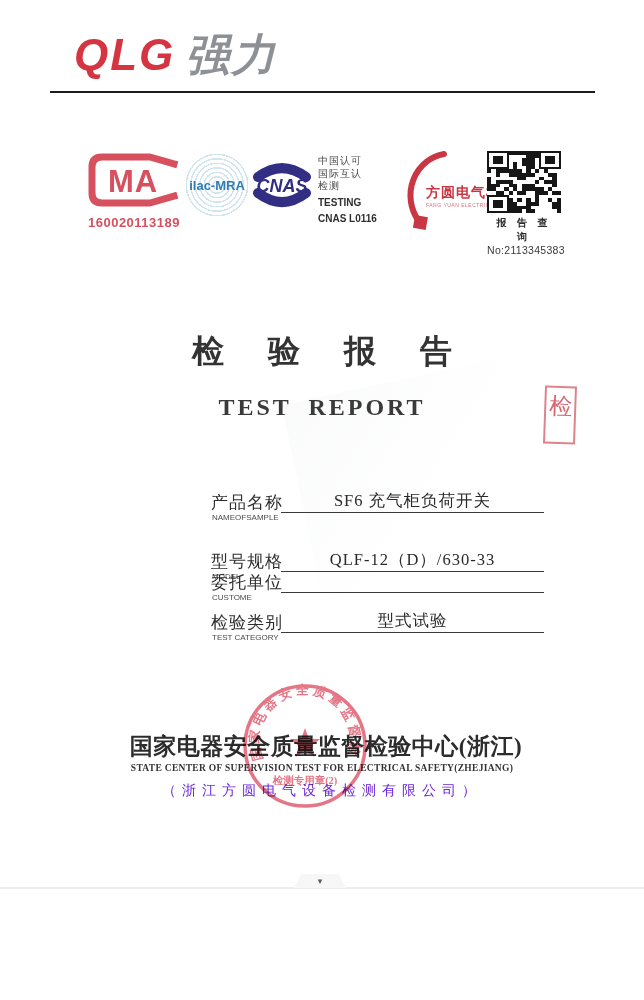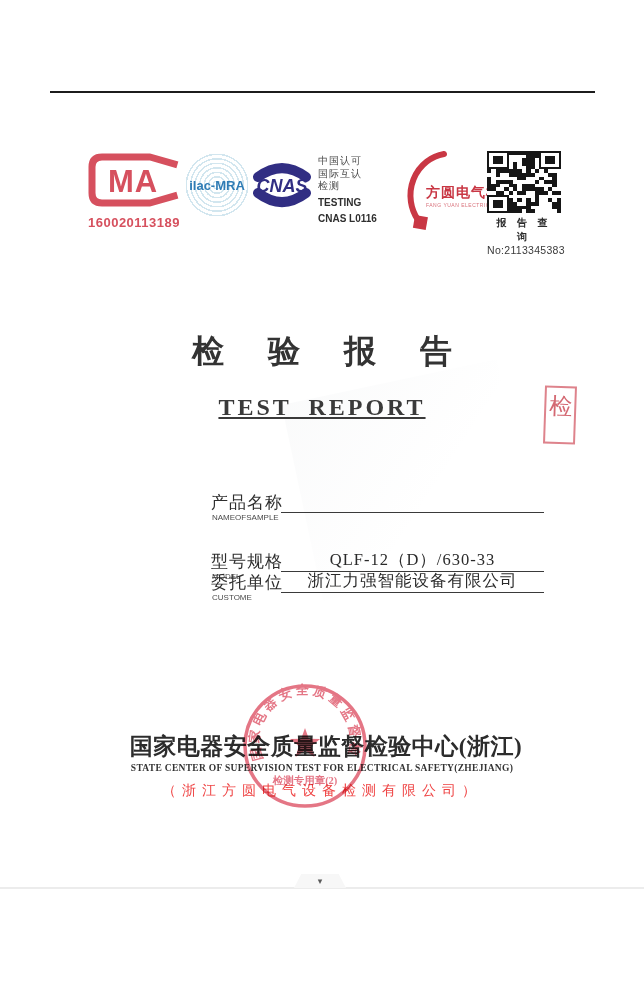--- a/index.html
+++ b/index.html
@@ -40,21 +40,21 @@
   .qr i { background:#161616; }
   .qr .f { border:2px solid #161616; background:#fff; position:relative; }
   .qr .f::after { content:""; position:absolute; left:22%; top:22%; right:22%; bottom:22%; background:#161616; }
   .qr-cap { margin-top:3px; font-size:10px; font-weight:bold; color:#2a2a2a; letter-spacing:4px; }
   .qr-no  { font-size:10.5px; color:#3a3a3a; font-family:"Liberation Sans",sans-serif; letter-spacing:0.3px; }
 
   
   .title-zh { position:absolute; left:0; top:330px; width:100%; text-align:center;
               font-size:32px; font-weight:700; letter-spacing:18px; text-indent:18px; color:#333; }
   .title-en { position:absolute; left:0; top:394px; width:100%; text-align:center;
-              font-size:24px; font-weight:bold; letter-spacing:3px; word-spacing:8px; color:#3a3a3a;text-decoration:underline; }
+              font-size:24px; font-weight:bold; letter-spacing:3px; word-spacing:8px; color:#3a3a3a; }
   .watermark { position:absolute; left:300px; top:380px; width:220px; height:200px; opacity:0.05;
                background:linear-gradient(135deg,#9aa4ad 0%,transparent 60%); transform:rotate(-12deg); }
 
   
   .side-stamp { position:absolute; left:544px; top:386px; width:32px; height:58px;
                 border:2.5px solid rgba(206,74,86,.8); transform:rotate(2deg); opacity:.85; }
   .side-stamp span { position:absolute; left:3px; top:3px; font-size:23px; color:rgba(198,60,72,.9); }
 
   
   .field { position:absolute; left:175px; width:333px; height:34px;margin-left:36px; }
@@ -64,38 +64,41 @@
   .field .rule { position:absolute; left:70px; right:0; top:21px; border-bottom:1.5px solid #3a3a3a; }
   .field .val { position:absolute; left:70px; right:0; top:0; height:21px; display:flex;
                 align-items:flex-end; justify-content:center; font-size:16.5px; letter-spacing:1px; color:#2a2a2a; white-space:nowrap; }
 
   
   .ctr-zh { position:absolute; left:0; top:731px; width:100%; text-align:center;
             font-size:23px; font-weight:600; letter-spacing:0.5px; color:#2c2c2c;padding-left:8px; }
   .ctr-en { position:absolute; left:0; top:763px; width:100%; text-align:center;
             font-size:9.5px; font-weight:bold; letter-spacing:0.3px; color:#333; }
   .ctr-co { position:absolute; left:0; top:782px; width:100%; text-align:center;
-            font-size:14px; letter-spacing:6px; color:#ef4444; }
+            font-size:14px; letter-spacing:6px; color:#6d28d9; }
   .stamp { position:absolute; left:240px; top:681px; width:130px; height:130px;
            opacity:.78; mix-blend-mode:multiply; }
 
   
   .sheet-edge { position:absolute; left:0; top:887px; width:644px; height:2px; background:#ececec; }
   .handle { position:absolute; left:294px; top:874px; width:52px; height:14px; background:#f7f7f7;
             clip-path:polygon(14% 0, 86% 0, 100% 100%, 0 100%);
             display:flex; align-items:center; justify-content:center; cursor:pointer; }
   .handle .chev { font-size:9px; color:#5a5a5a; line-height:1; font-family:"DejaVu Sans",sans-serif; }
   .pager { position:absolute; left:0; top:941px; width:100%; text-align:center;
            font-size:13.5px; letter-spacing:2px; color:#1f1f1f; }
 </style>
 </head>
 <body>
 
 <div class="page">
 
+  <div class="logo">
+    <span class="red">QLG</span><span class="gray">强力</span>
+  </div>
   <div class="head-rule"></div>
 
   <div class="cma">
     <svg width="96" height="58" viewBox="0 0 96 58">
       <path d="M 88 13 L 64 6 L 16 6 Q 6 6 6 16 L 6 42 Q 6 52 16 52 L 64 52 L 88 45" fill="none" stroke="#d6505e" stroke-width="7" stroke-linejoin="round" stroke-linecap="square"></path>
       <text x="47" y="41" text-anchor="middle" font-family="Liberation Sans, sans-serif" font-weight="bold" font-size="31" fill="#d6505e" letter-spacing="1">MA</text>
     </svg>
     <div class="num">160020113189</div>
   </div>
 
@@ -251,32 +254,38 @@
   <div class="title-en">TEST REPORT</div>
 
   <div class="side-stamp">
     <span>检</span>
   </div>
 
   <div class="field" style="top:491px">
     <span class="lbl">产品名称</span>
     <span class="sub">NAMEOFSAMPLE</span>
     <span class="rule"></span>
+    <span class="val">SF6 充气柜负荷开关</span>
   </div>
   <div class="field" style="top:550px">
     <span class="lbl">型号规格</span>
     <span class="sub">MODEL</span>
     <span class="rule"></span>
     <span class="val">QLF-12（D）/630-33</span>
   </div>
   <div class="field" style="top:571px">
     <span class="lbl">委托单位</span>
     <span class="sub">CUSTOME</span>
     <span class="rule"></span>
-    <span class="val">浙江力强智能设备有限公司</span>
+  </div>
+  <div class="field" style="top:611px">
+    <span class="lbl">检验类别</span>
+    <span class="sub">TEST CATEGORY</span>
+    <span class="rule"></span>
+    <span class="val">型式试验</span>
   </div>
 
   <div class="ctr-zh">国家电器安全质量监督检验中心(浙江)</div>
   <div class="ctr-en">STATE CENTER OF SUPERVISION TEST FOR ELECTRICAL SAFETY(ZHEJIANG)</div>
   <div class="ctr-co">（浙江方圆电气设备检测有限公司）</div>
 
   <svg class="stamp" viewBox="0 0 130 130">
     <defs>
       <path id="ring" d="M 24 80 A 46 46 0 1 1 106 80" fill="none"></path>
     </defs>

